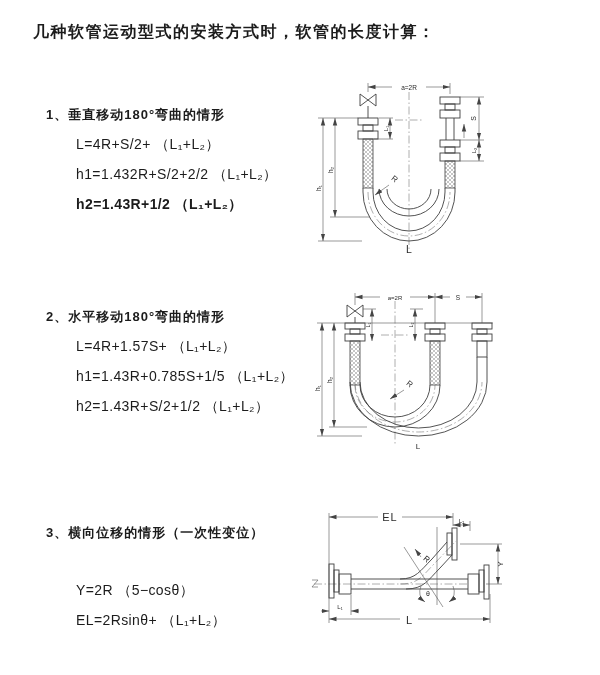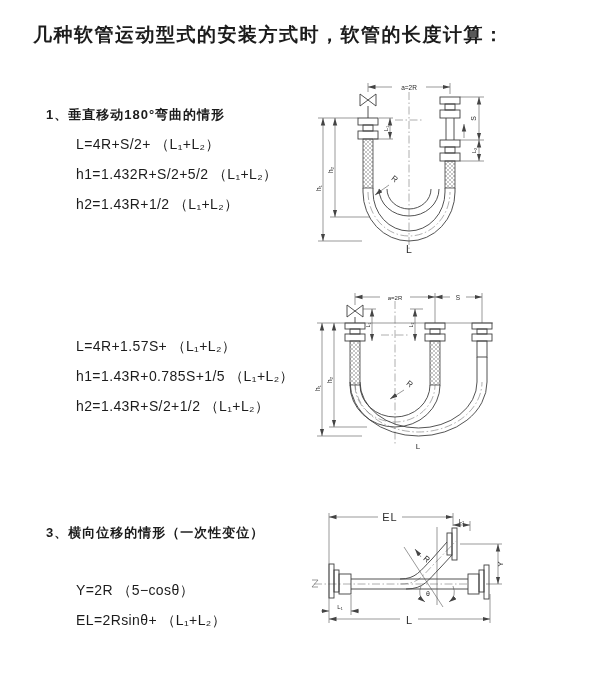--- a/index.html
+++ b/index.html
@@ -1,40 +1,41 @@
 <!DOCTYPE html>
 <html><head>
 <meta charset="utf-8">
 <style>
   html,body{margin:0;padding:0;}
   body{width:600px;height:675px;background:#ffffff;font-family:"Liberation Sans","DejaVu Sans",sans-serif;}
   .page{position:relative;width:600px;height:675px;background:#fff;overflow:hidden;}
-  .title{position:absolute;left:33px;top:22px;font-size:19px;font-weight:bold;color:#1c1c1c;letter-spacing:1.5px;}
+  .title{position:absolute;left:33px;top:22px;font-size:16px;font-weight:bold;color:#1c1c1c;letter-spacing:1.5px;}
   .sec-head{position:absolute;font-size:13px;font-weight:bold;color:#1c1c1c;letter-spacing:1px;}
   .formula{position:absolute;left:76px;font-size:14px;color:#1c1c1c;letter-spacing:.4px;}
   .diagram{position:absolute;}
   svg{display:block;overflow:visible;}
   svg text{fill:#2a2a2a;font-family:"Liberation Sans","DejaVu Sans",sans-serif;}
   .g-main{stroke:#3f3f3f;stroke-width:.9;fill:none;}
   .g-dim{stroke:#555;stroke-width:.6;fill:none;}
   .g-cl{stroke:#6a6a6a;stroke-width:.55;fill:none;stroke-dasharray:8 2.5 1.5 2.5;}
   .braid{stroke:#3f3f3f;stroke-width:.8;}
 </style>
 </head>
 <body>
 
 <div class="page">
 
   <div class="title">几种软管运动型式的安装方式时，软管的长度计算：</div>
 
   <div class="sec-head" style="left:46px;top:106px;">1、垂直移动180°弯曲的情形</div>
   <div class="formula" style="top:136px;">L=4R+S/2+ （L₁+L₂）</div>
-  <div class="formula" style="top:166px;">h1=1.432R+S/2+5/2 （L₁+L₂）</div>
-  <div class="formula" style="top:196px;">h2=1.43R+1/2 （L₁+L₂）</div>
-
+  <div class="formula" style="top:166px;">h1=1.432R+S/2+2/2 （L₁+L₂）</div>
+  <div class="formula" style="top:196px;font-weight:bold;">h2=1.43R+1/2 （L₁+L₂）</div>
+
+  <div class="sec-head" style="left:46px;top:308px;">2、水平移动180°弯曲的情形</div>
   <div class="formula" style="top:338px;text-align:center;">L=4R+1.57S+ （L₁+L₂）</div>
   <div class="formula" style="top:368px;">h1=1.43R+0.785S+1/5 （L₁+L₂）</div>
   <div class="formula" style="top:398px;">h2=1.43R+S/2+1/2 （L₁+L₂）</div>
 
   <div class="sec-head" style="left:46px;top:524px;">3、横向位移的情形（一次性变位）</div>
   <div class="formula" style="top:582px;">Y=2R （5−cosθ）</div>
   <div class="formula" style="top:612px;">EL=2Rsinθ+ （L₁+L₂）</div>
 
   <div class="diagram" style="left:312px;top:70px;width:215px;height:190px;">
     <svg width="215" height="190" viewBox="0 0 215 190">

